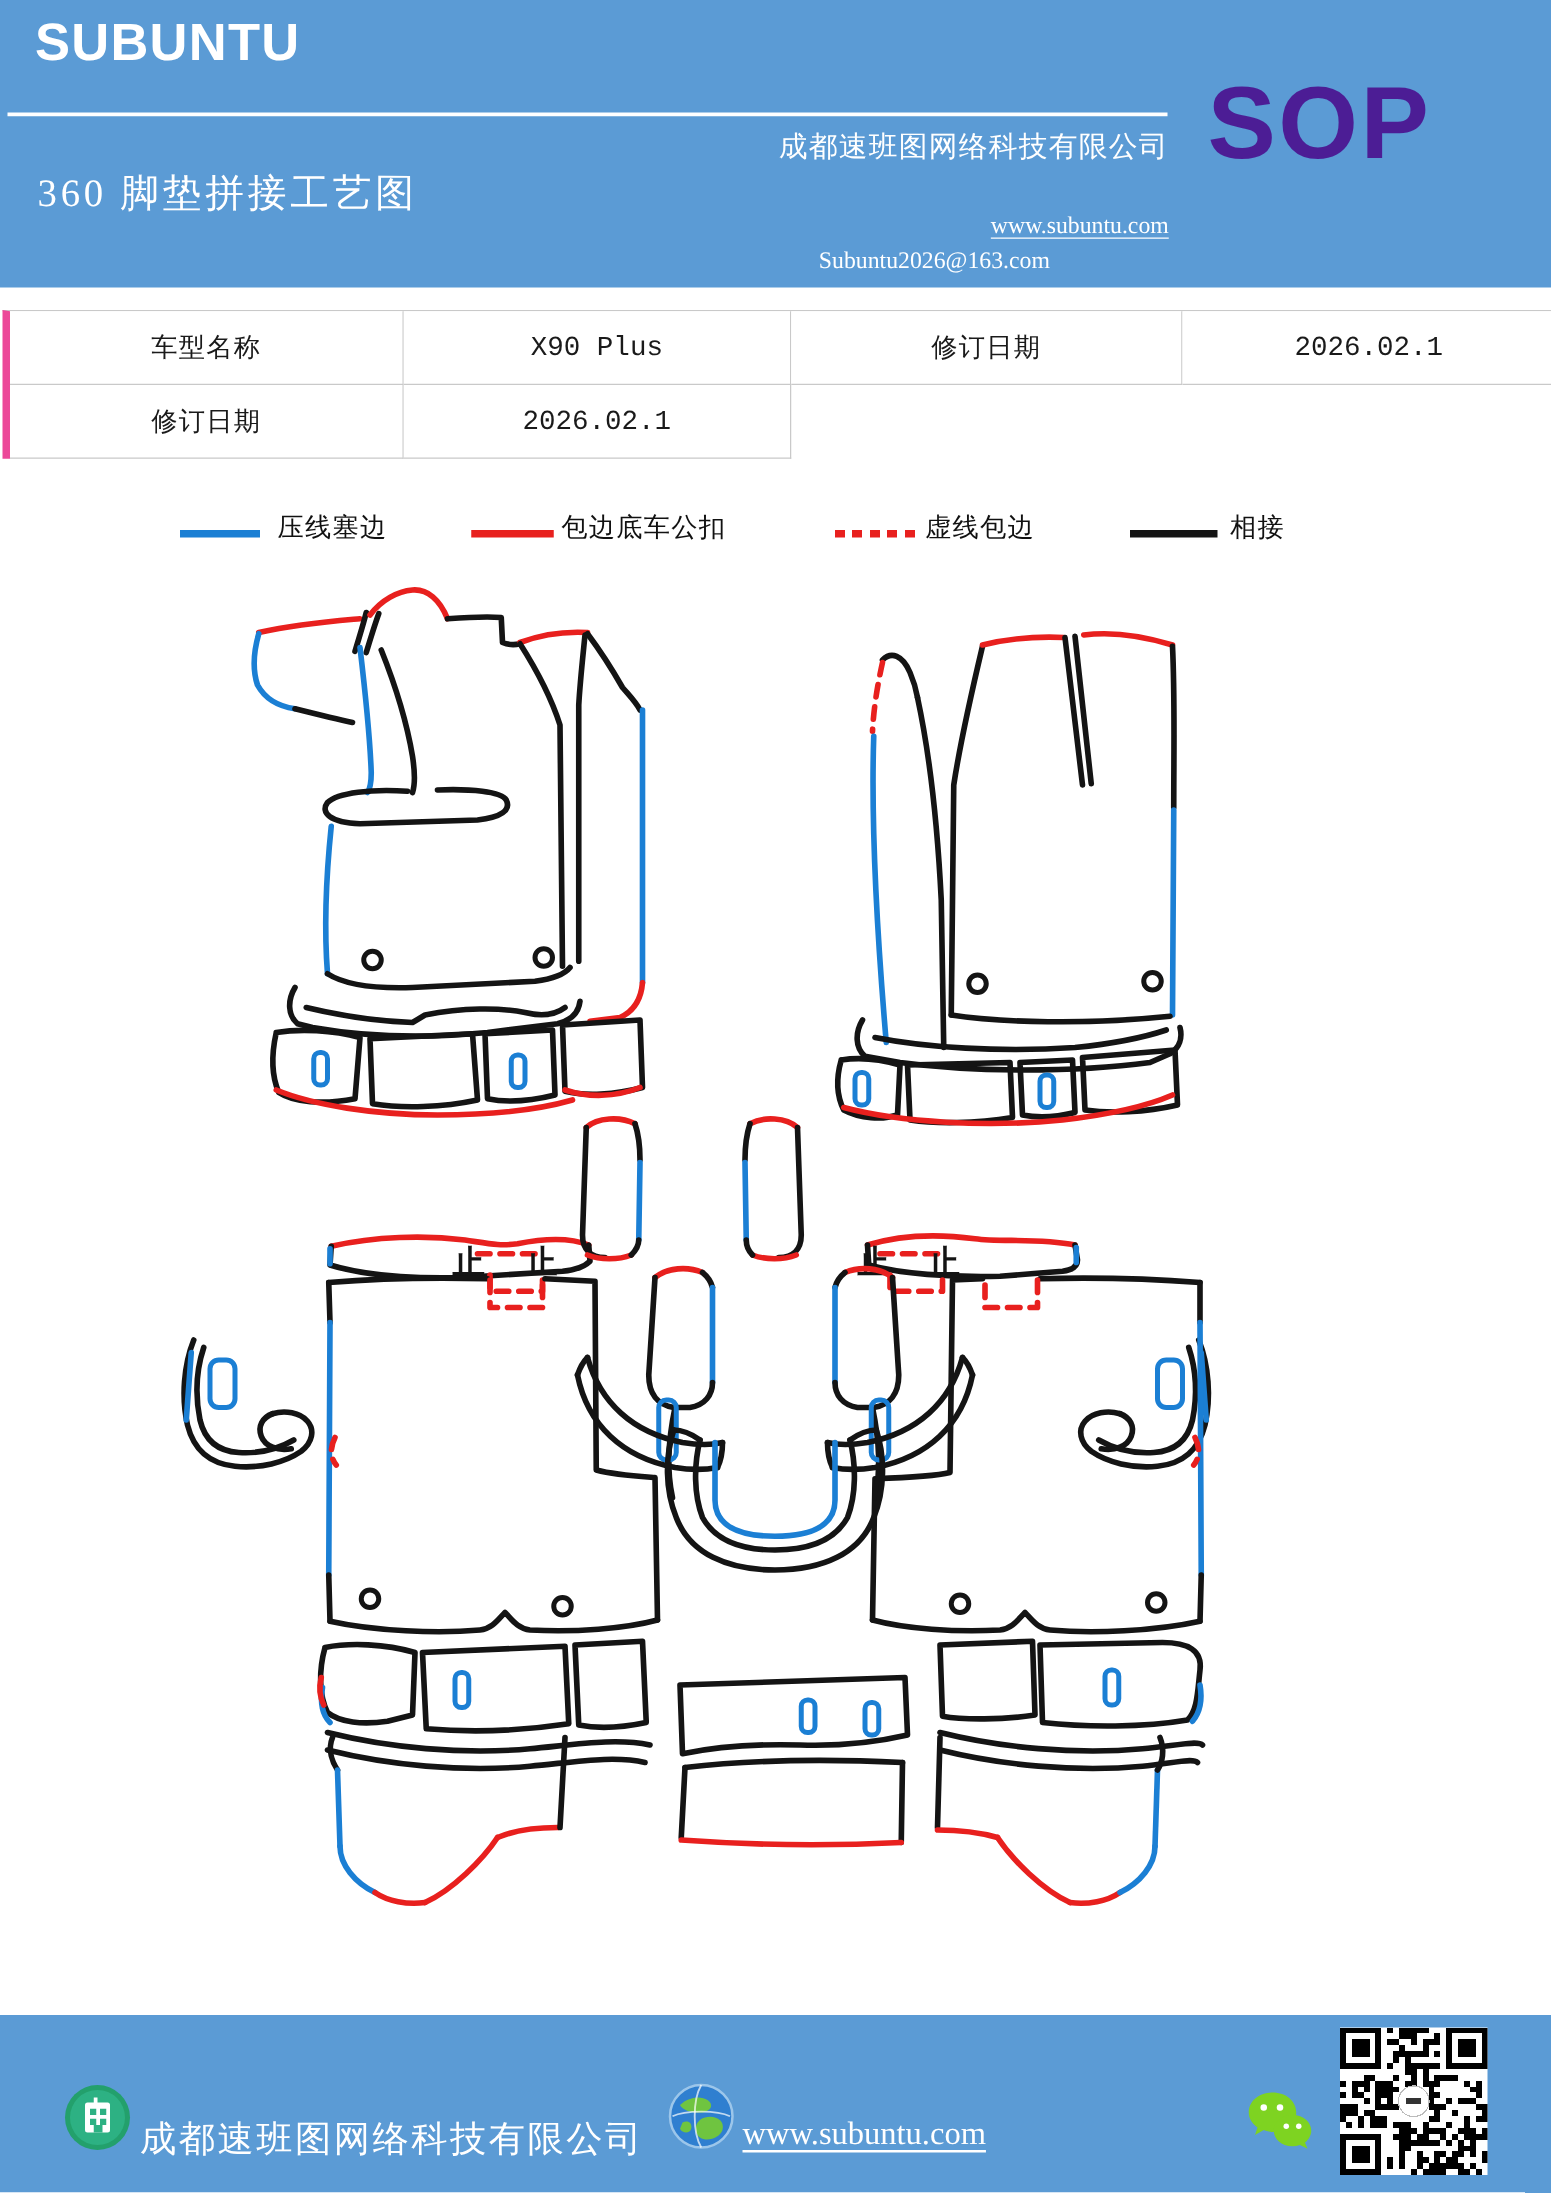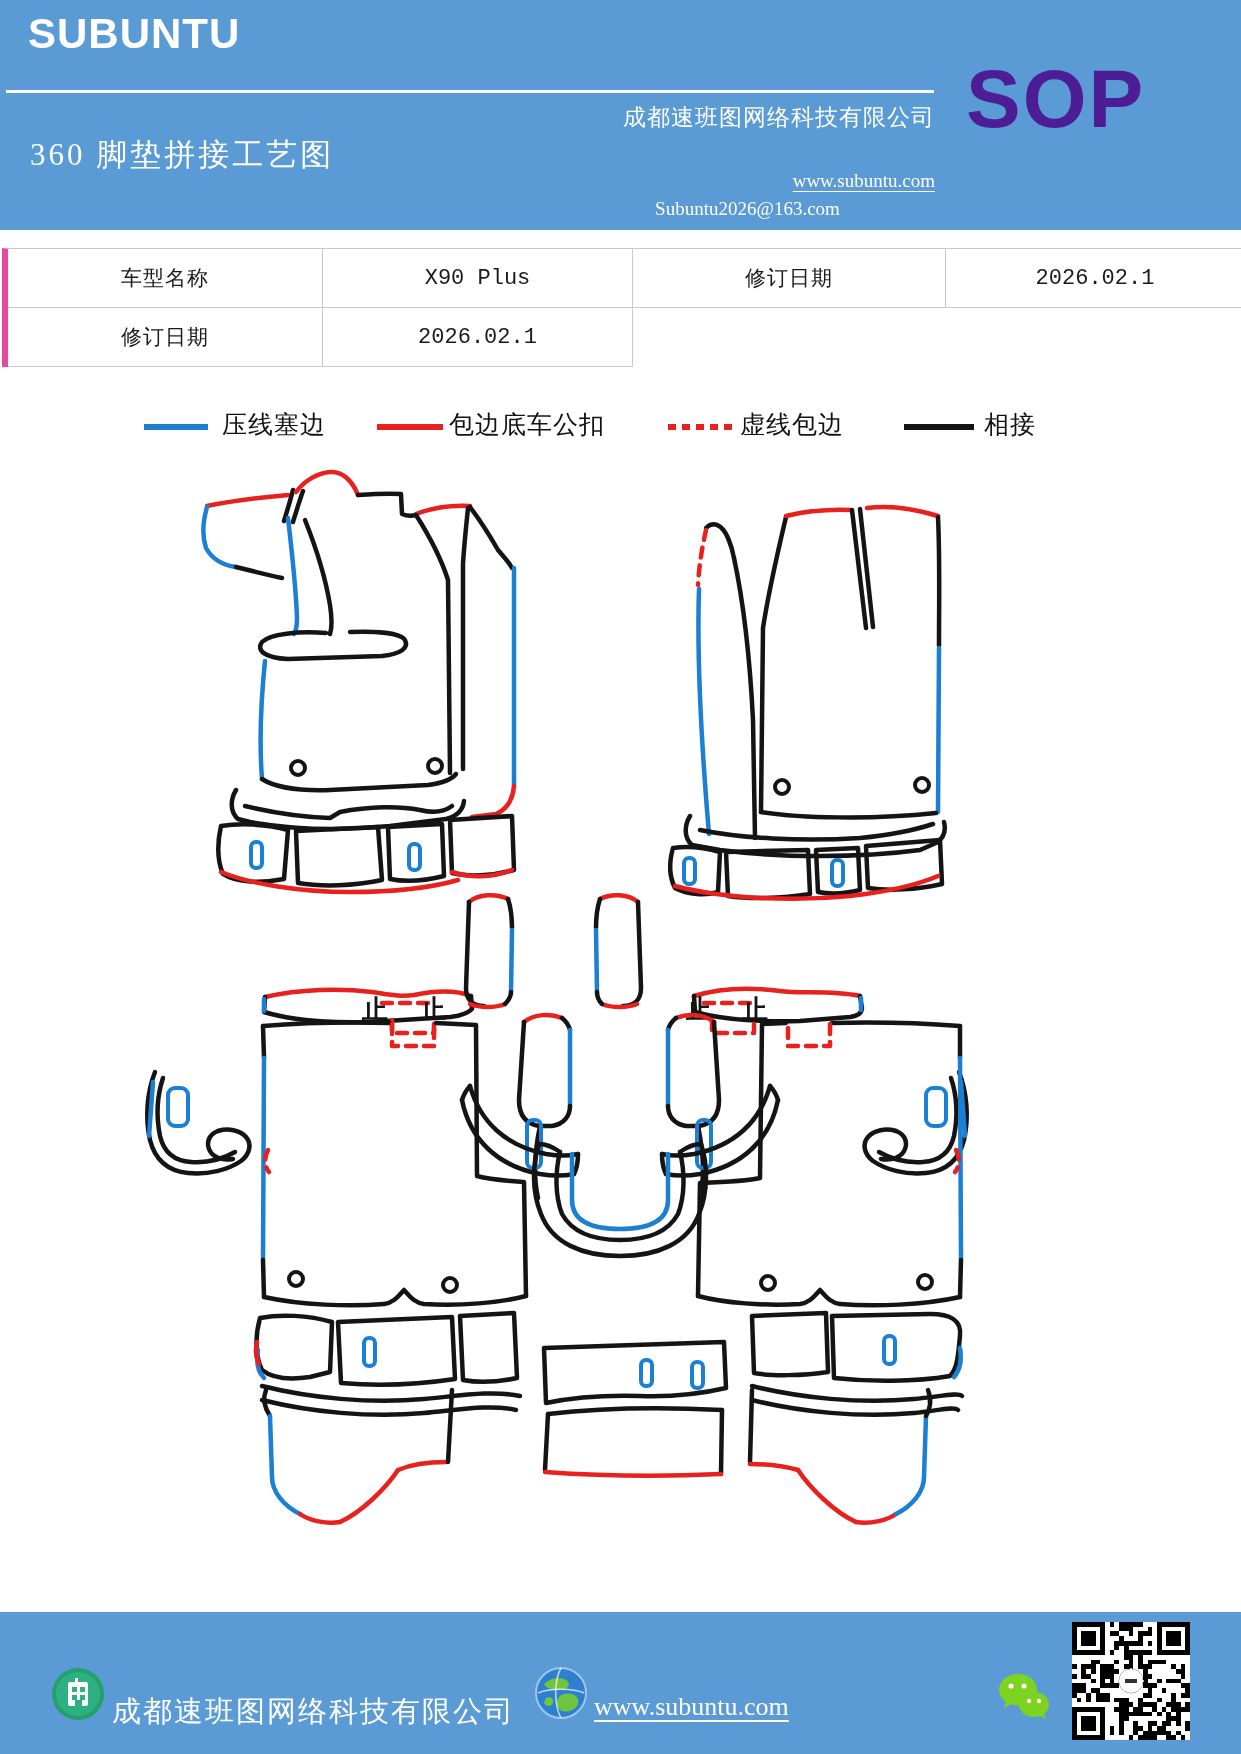--- a/index.html
+++ b/index.html
@@ -15,21 +15,21 @@
   .hd-web{left:560px;top:170px;width:375px;text-align:right;color:#fff;font-size:19px;font-family:"Liberation Serif",serif;text-decoration:underline;text-underline-offset:4px;}
   .hd-mail{left:560px;top:198px;width:375px;text-align:center;color:#fff;font-size:19px;font-family:"Liberation Serif",serif;}
   .sop{left:966px;top:52px;color:#4c1d95;font-size:82px;font-weight:800;letter-spacing:2px;}
   
   .info-table{top:248px;left:2px;width:1237px;display:grid;grid-template-columns:315px 310px 313px 1fr;grid-template-rows:59px 59px;border-top:1px solid #c9c9c9;border-left:6px solid #ec4899;}
   .cell{border-right:1px solid #c9c9c9;border-bottom:1px solid #c9c9c9;display:flex;align-items:center;justify-content:center;color:#1a1a1a;background:#fff;}
   .cell.lab{font-size:21px;font-family:"Liberation Serif",serif;letter-spacing:1px;}
   .cell.val{font-size:22px;font-family:Liberation Mono, monospace;}
   
   .sw{height:6px;top:424px;}
-  .lg-label{top:408px;font-size:25px;color:#111;font-family:"Liberation Serif",serif;letter-spacing:1px;}
+  .lg-label{top:408px;font-size:21px;color:#111;font-family:"Liberation Serif",serif;letter-spacing:1px;}
   
   svg.diagram{position:absolute;top:0;left:0;}
   svg.diagram path{fill:none;stroke-width:4.5;stroke-linecap:round;stroke-linejoin:round;}
   .k{stroke:#141414;}
   .b{stroke:#1b7fd4;}
   .r{stroke:#e8201e;stroke-width:5;}
   .rd{stroke:#e8201e;stroke-width:5;stroke-dasharray:10 8;}
   .slot{stroke:#1b7fd4;fill:none;stroke-width:4;}
   .eyelet{fill:#fff;stroke:#141414;stroke-width:4;}
   .stoptext{font:600 26px "Liberation Serif",serif;fill:#141414;}

